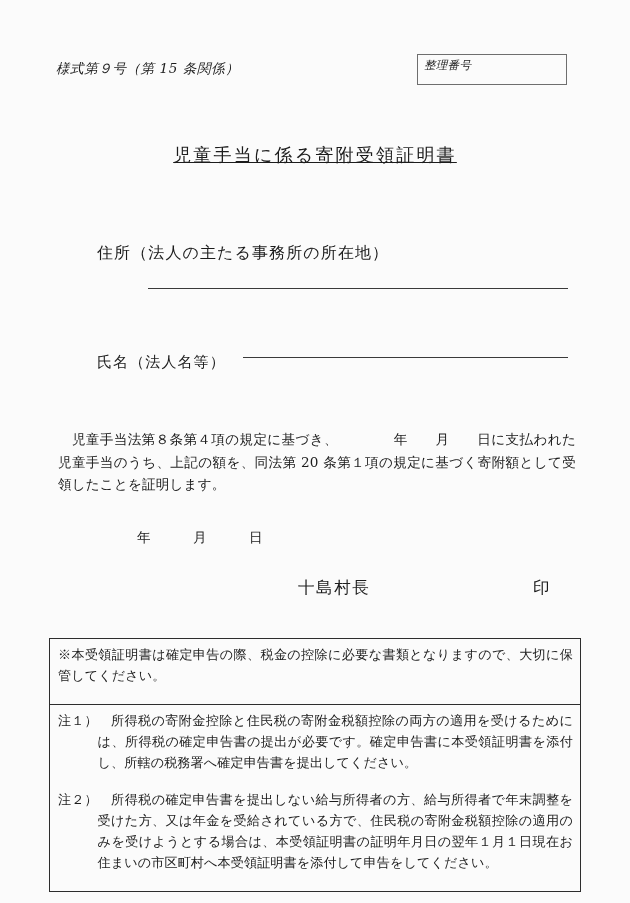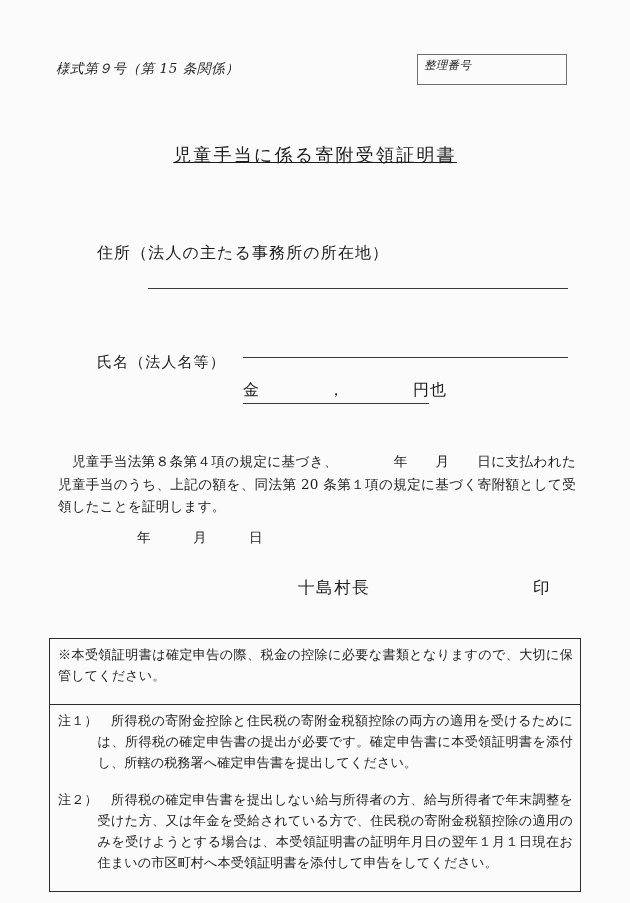--- a/index.html
+++ b/index.html
@@ -122,21 +122,21 @@
     letter-spacing: 1px;
     white-space: pre;
     padding-bottom: 2px;
     box-sizing: content-box;
   }
 
   
   .body-para {
     position: absolute;
     left: 58px;
-    top: 450px;
+    top: 428px;
     width: 518px;
     font-size: 13.6px;
     line-height: 22.5px;
     letter-spacing: 0.15px;
     text-align: justify;
     white-space: pre-wrap;
   }
 
   
   .issue-date {
@@ -229,21 +229,20 @@
   </div>
 
   <div class="doc-title">児童手当に係る寄附受領証明書</div>
 
   <div class="addr-label">住所（法人の主たる事務所の所在地）</div>
   <div class="addr-rule"></div>
 
   <div class="name-label">氏名（法人名等）</div>
   <div class="name-rule"></div>
 
-  <div class="amount-line">金　　　　，　　　　円也</div>
 
   <div class="body-para">　児童手当法第８条第４項の規定に基づき、　　　　年　　月　　日に支払われた児童手当のうち、上記の額を、同法第 20 条第１項の規定に基づく寄附額として受領したことを証明します。</div>
 
   <div class="issue-date">年　　　月　　　日</div>
 
   <div class="signer">十島村長</div>
   <div class="seal-mark">印</div>
 
   <div class="notes-box">
 

